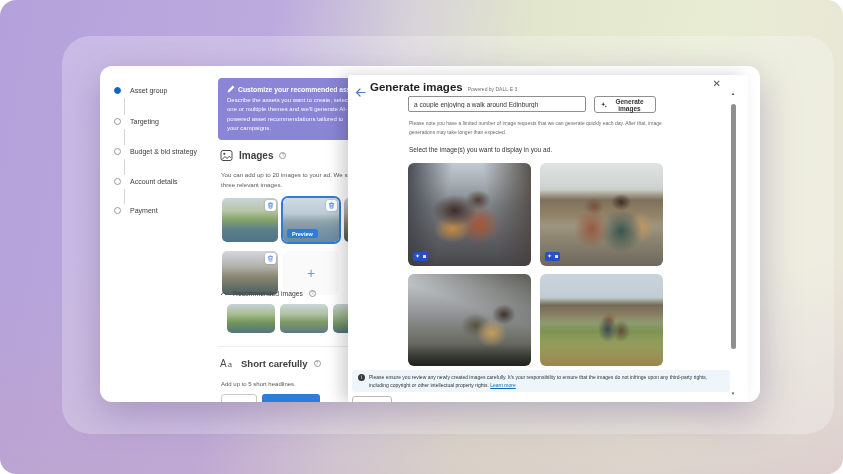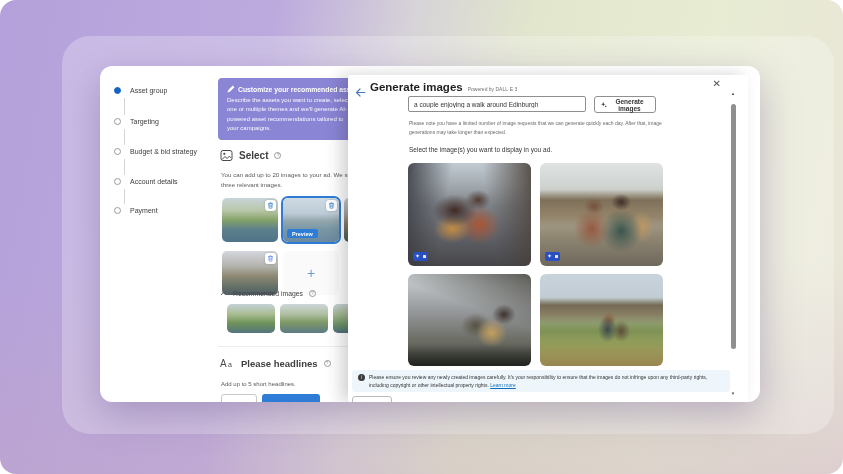--- a/index.html
+++ b/index.html
@@ -166,21 +166,21 @@
           <span class="bl">your campaigns.</span>
         </div>
       </div>
 
       <div class="sechead" style="left:2px;top:83px;">
         <svg width="13" height="13" viewBox="0 0 13 13">
           <rect x="1" y="1.5" width="11" height="10" rx="2" stroke="#4a4a4a" stroke-width="1" fill="none"></rect>
           <circle cx="4.3" cy="4.8" r="1.1" fill="#4a4a4a"></circle>
           <path d="M2 10.5l3-3 2 2 2.3-2.3 1.7 1.7" stroke="#4a4a4a" stroke-width="1" fill="none"></path>
         </svg>
-        <span class="st" style="font-size:10px;">Select</span>
+        <span class="st" style="font-size:10px;">Images</span>
         <span class="help"></span>
       </div>
 
       <div style="position:absolute;left:3px;top:104px;font-size:6.2px;color:#5a5a5a;line-height:1.65;">
         <span class="nw">You can add up to 20 images to your ad. We suggest adding at least</span>
         <span class="nw">three relevant images.</span>
       </div>
 
       <div class="thumb tA" style="left:4px;top:132px;width:56px;height:44px;">
         <span class="trash">
@@ -228,21 +228,21 @@
       <div class="thumb rB" style="left:62px;top:238px;width:48px;height:29px;"></div>
       <div class="thumb rC" style="left:115px;top:238px;width:48px;height:29px;"></div>
 
       <div class="divider" style="left:0;top:280px;width:212px;"></div>
 
       <div class="sechead" style="left:2px;top:291px;">
         <svg width="15" height="12" viewBox="0 0 15 12">
           <text x="0" y="10" font-size="10" fill="#4a4a4a">A</text>
           <text x="8" y="10" font-size="7" fill="#4a4a4a">a</text>
         </svg>
-        <span class="st" style="font-size:9.5px;">Please headlines</span>
+        <span class="st" style="font-size:9.5px;">Short carefully</span>
         <span class="help"></span>
       </div>
       <div style="position:absolute;left:3px;top:315px;font-size:6px;color:#5a5a5a;">Add up to 5 short headlines.</div>
 
       <div class="stub" style="left:3px;top:328px;width:36px;height:12px;background:#fff;border:1px solid #c8c8c8;"></div>
       <div class="stub" style="left:44px;top:328px;width:58px;height:12px;background:#2e7cd6;"></div>
     </div>
 
     <div class="dialog">
 

